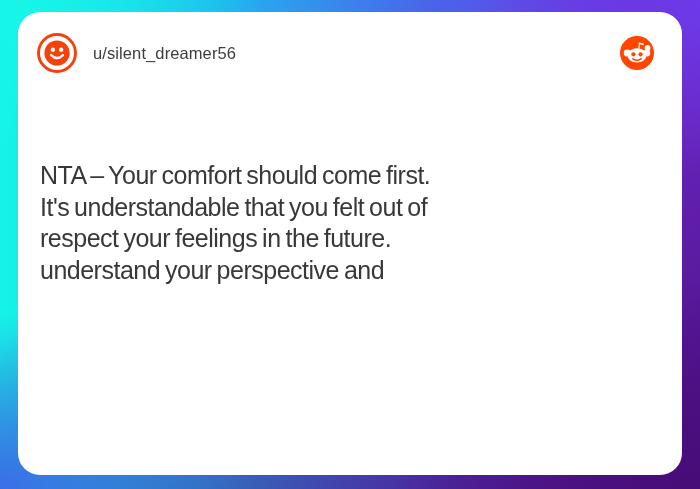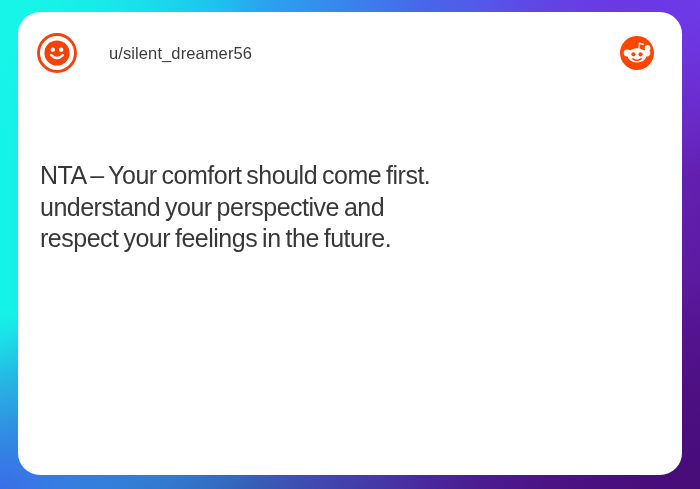--- a/index.html
+++ b/index.html
@@ -50,21 +50,20 @@
   }
 
   
   #card-header {
     position: absolute;
     left: 0; top: 0; right: 0;
     height: 82px;
     display: flex;
     align-items: center;
     padding: 0 28px 0 18px;
-    gap: 16px;
   }
 
   #avatar {
     width: 42px;
     height: 42px;
     flex: 0 0 42px;
     display: block;
   }
 
   #username {
@@ -132,17 +131,18 @@
       </g>
       <circle cx="39.5" cy="54" r="6.2" fill="#ff4500"></circle>
       <circle cx="60.5" cy="54" r="6.2" fill="#ff4500"></circle>
       <path d="M38 67 Q50 76 62 67" fill="none" stroke="#ff4500" stroke-width="4.6" stroke-linecap="round"></path>
     </svg>
 
   </div>
 
   <div id="post-body">
     <span class="ln">NTA – Your comfort should come first.</span>
+    <span class="ln">It's understandable that you felt out of</span>
+    <span class="ln">respect your feelings in the future.</span>
     <span class="ln">understand your perspective and</span>
-    <span class="ln">respect your feelings in the future.</span>
   </div>
 
 </div>
 
 </body></html>

